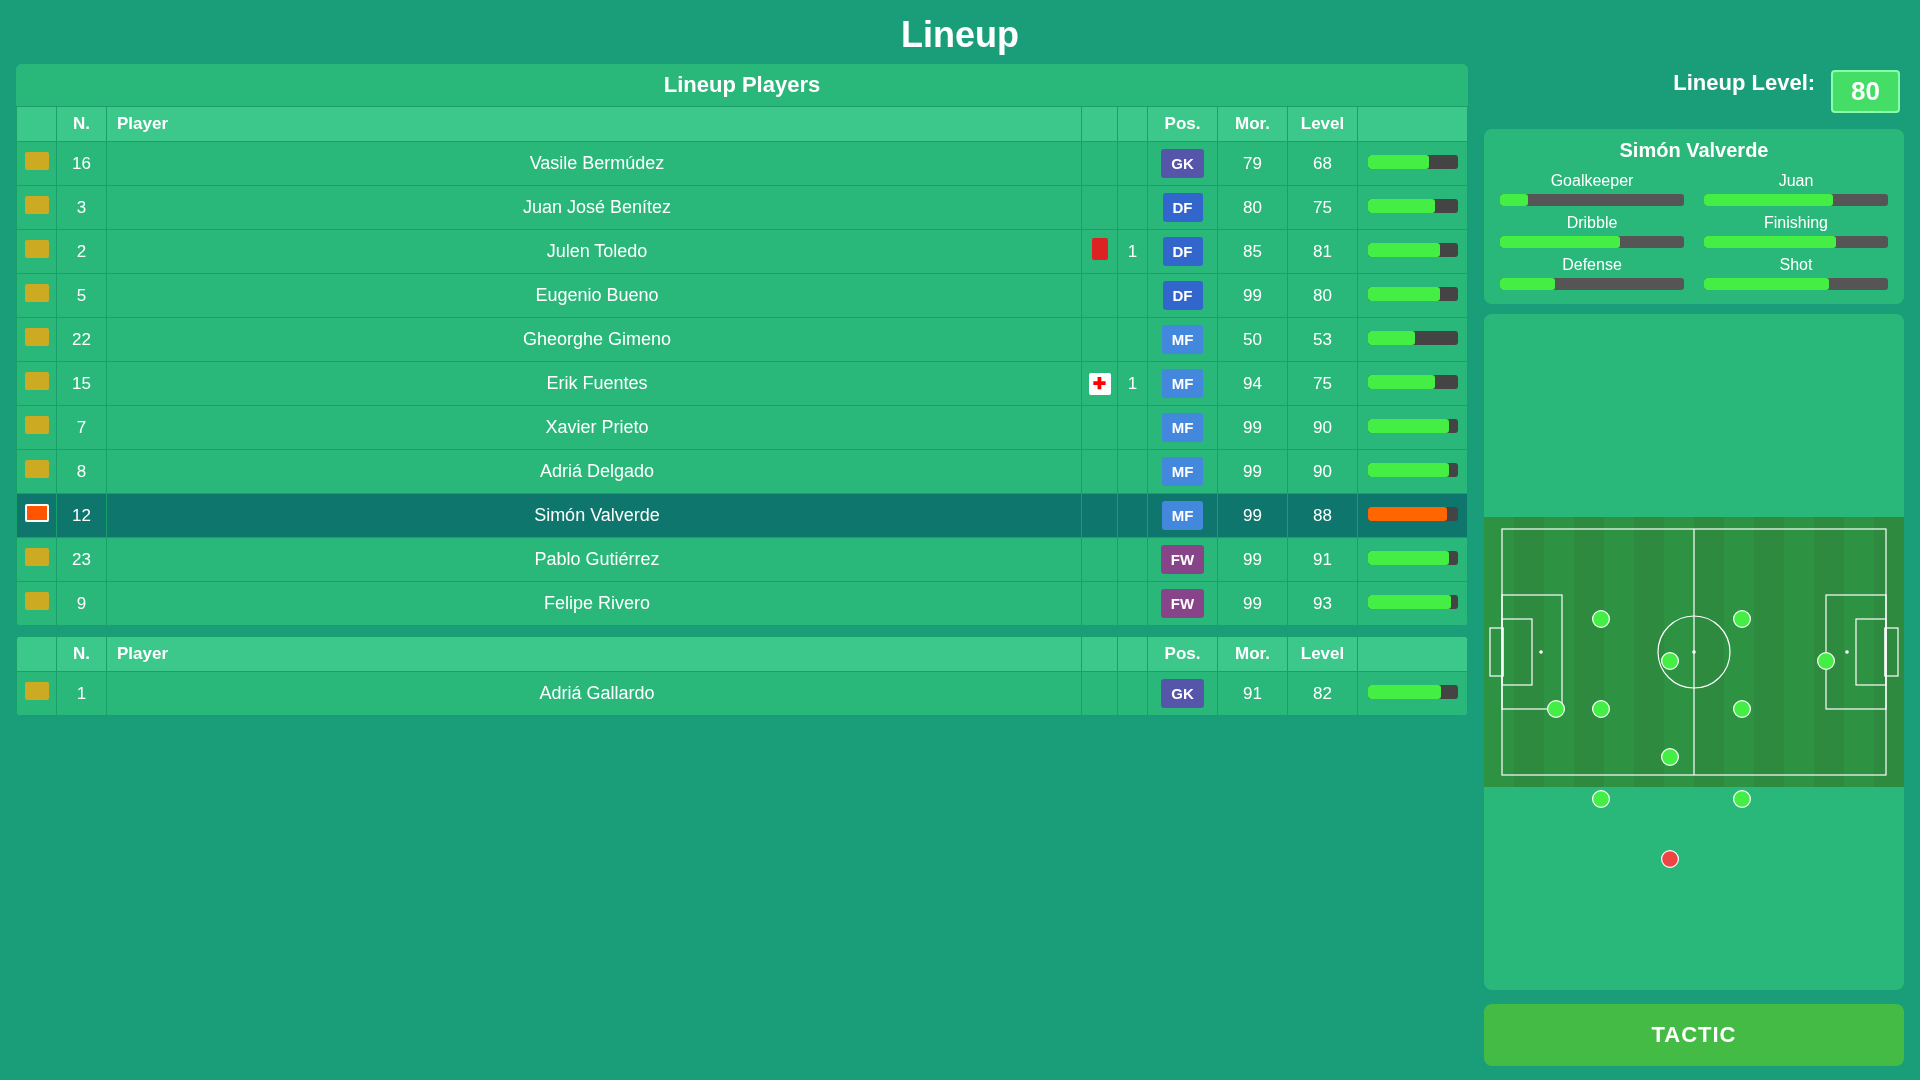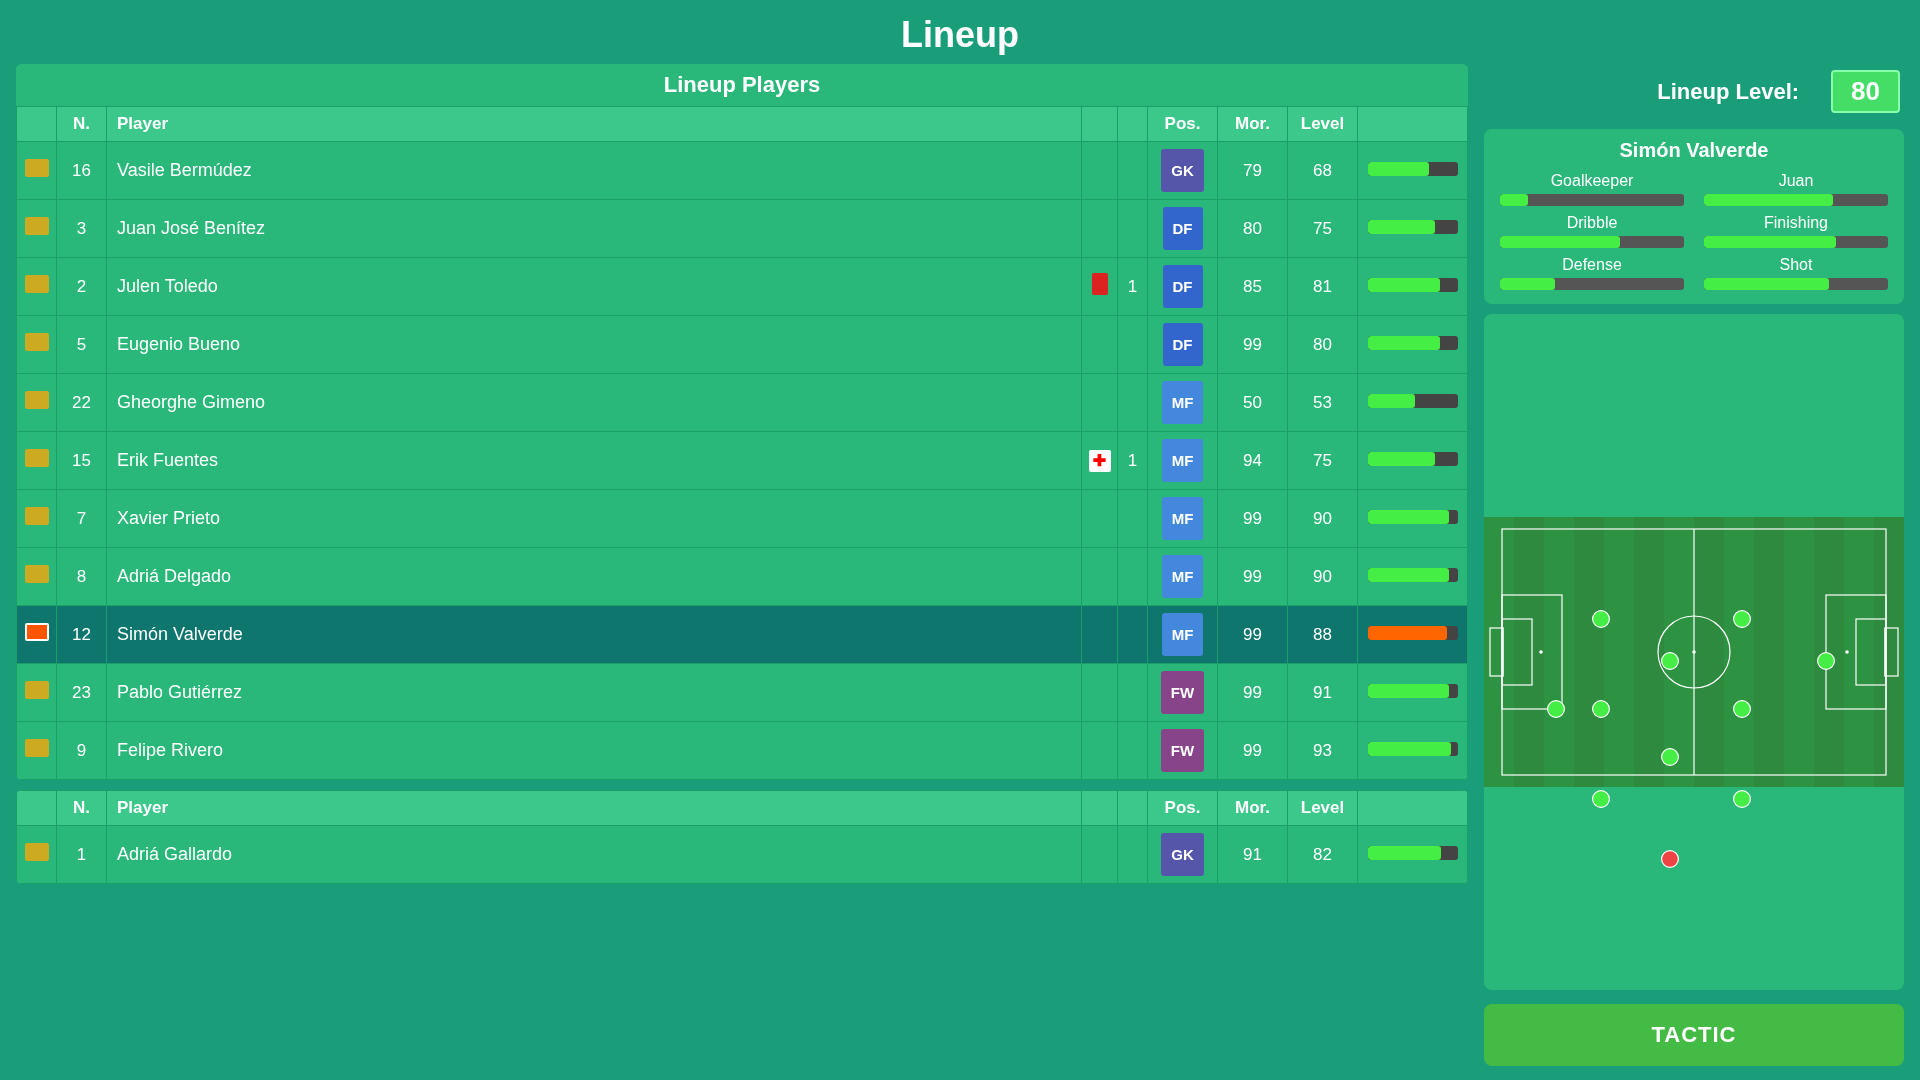--- a/index.html
+++ b/index.html
@@ -66,34 +66,34 @@
     }
     table td {
       background-color: #2ab87a;
       color: white;
       font-size: 17px;
       padding: 7px 4px;
       text-align: center;
       border: 1px solid #1a9e6a;
     }
     table td.player-name {
-      text-align: left;
+      text-align: center;
       padding-left: 10px;
       font-size: 18px;
     }
     table tr.selected-row td {
       background-color: #0f766e;
       color: white;
     }
     table tr.selected-row td.player-name {
       color: white;
     }
     .pos-badge {
       display: inline-block;
-      padding: 13px 10px;
+      padding: 6px 10px;
       border-radius: 3px;
       font-weight: bold;
       font-size: 15px;
       color: white;
     }
     .pos-gk { background-color: #5555aa; }
     .pos-df { background-color: #3366cc; }
     .pos-mf { background-color: #4488dd; }
     .pos-fw { background-color: #884488; }
     .level-bar-container {
@@ -142,23 +142,23 @@
       width: 24px;
       height: 18px;
       background-color: #ff5500;
       border-radius: 2px;
       display: inline-block;
       border: 2px solid white;
     }
     
     .lineup-level-row {
       display: flex;
-      align-items: center;
+      align-items: flex-start;
       justify-content: flex-end;
-      gap: 32px;
+      gap: 16px;
       padding: 6px 4px;
     }
     .lineup-level-label {
       font-size: 22px;
       font-weight: bold;
       color: white;
     }
     .lineup-level-value {
       background-color: #44dd66;
       color: white;

